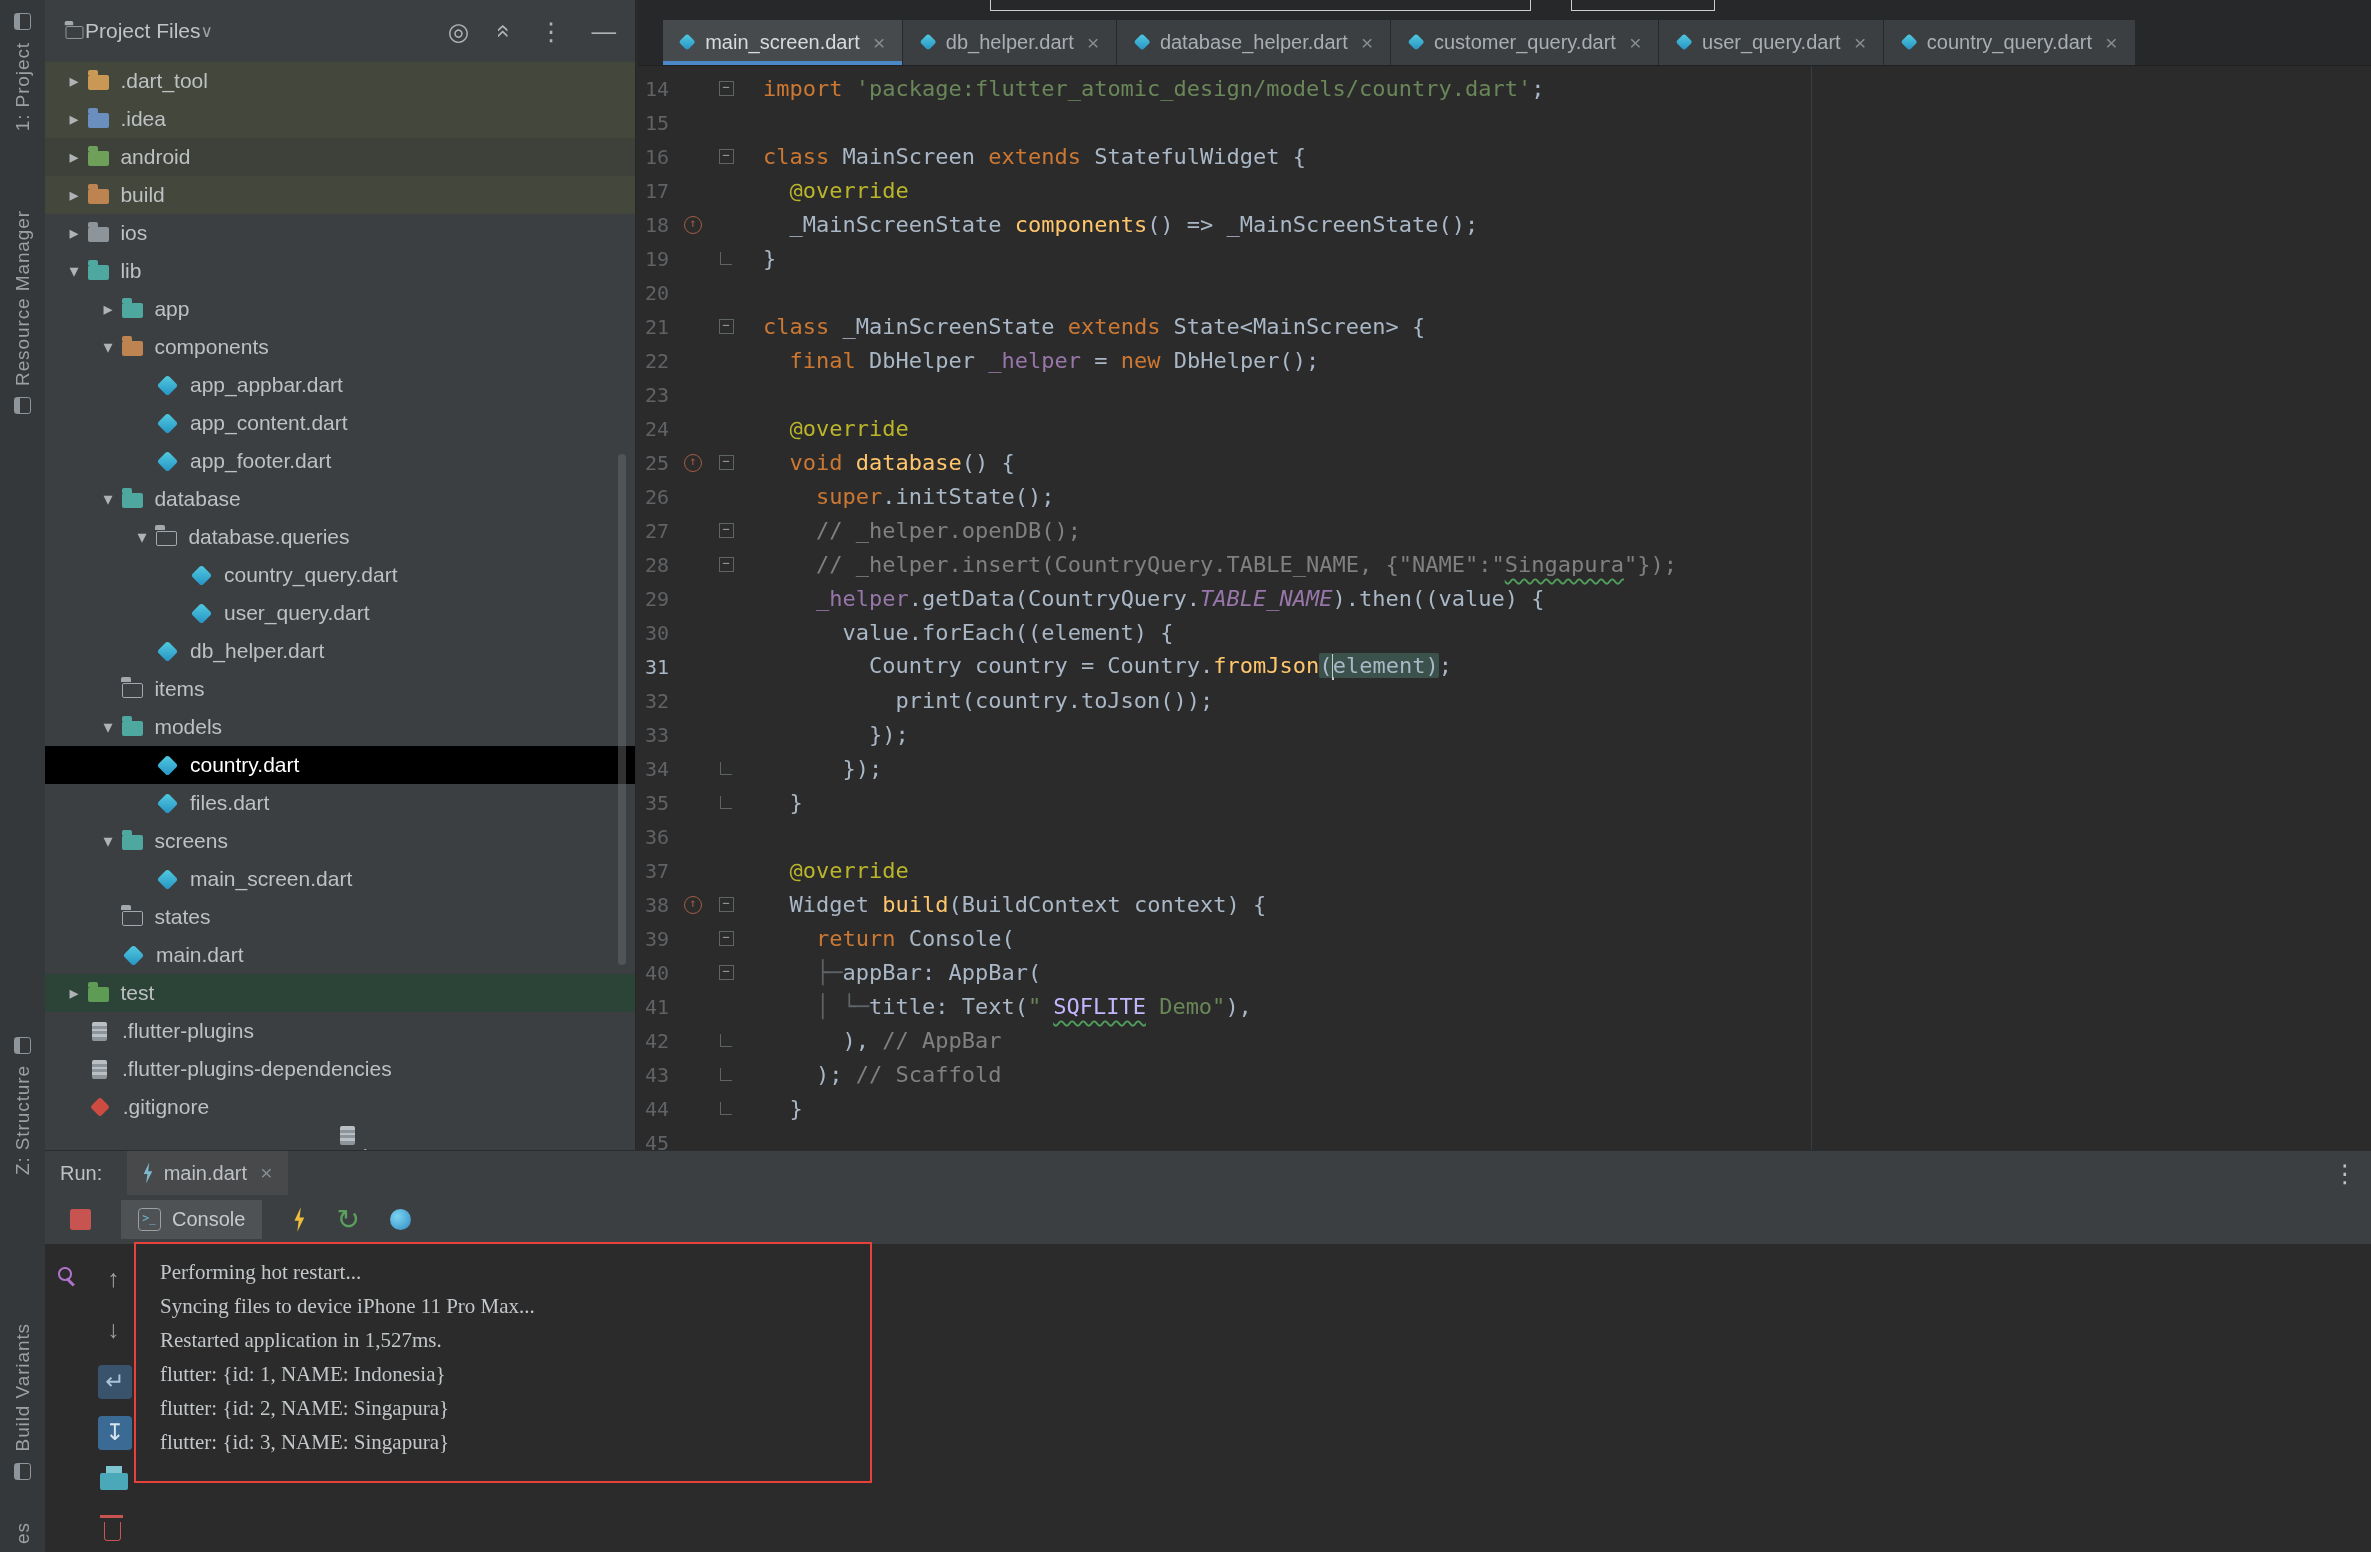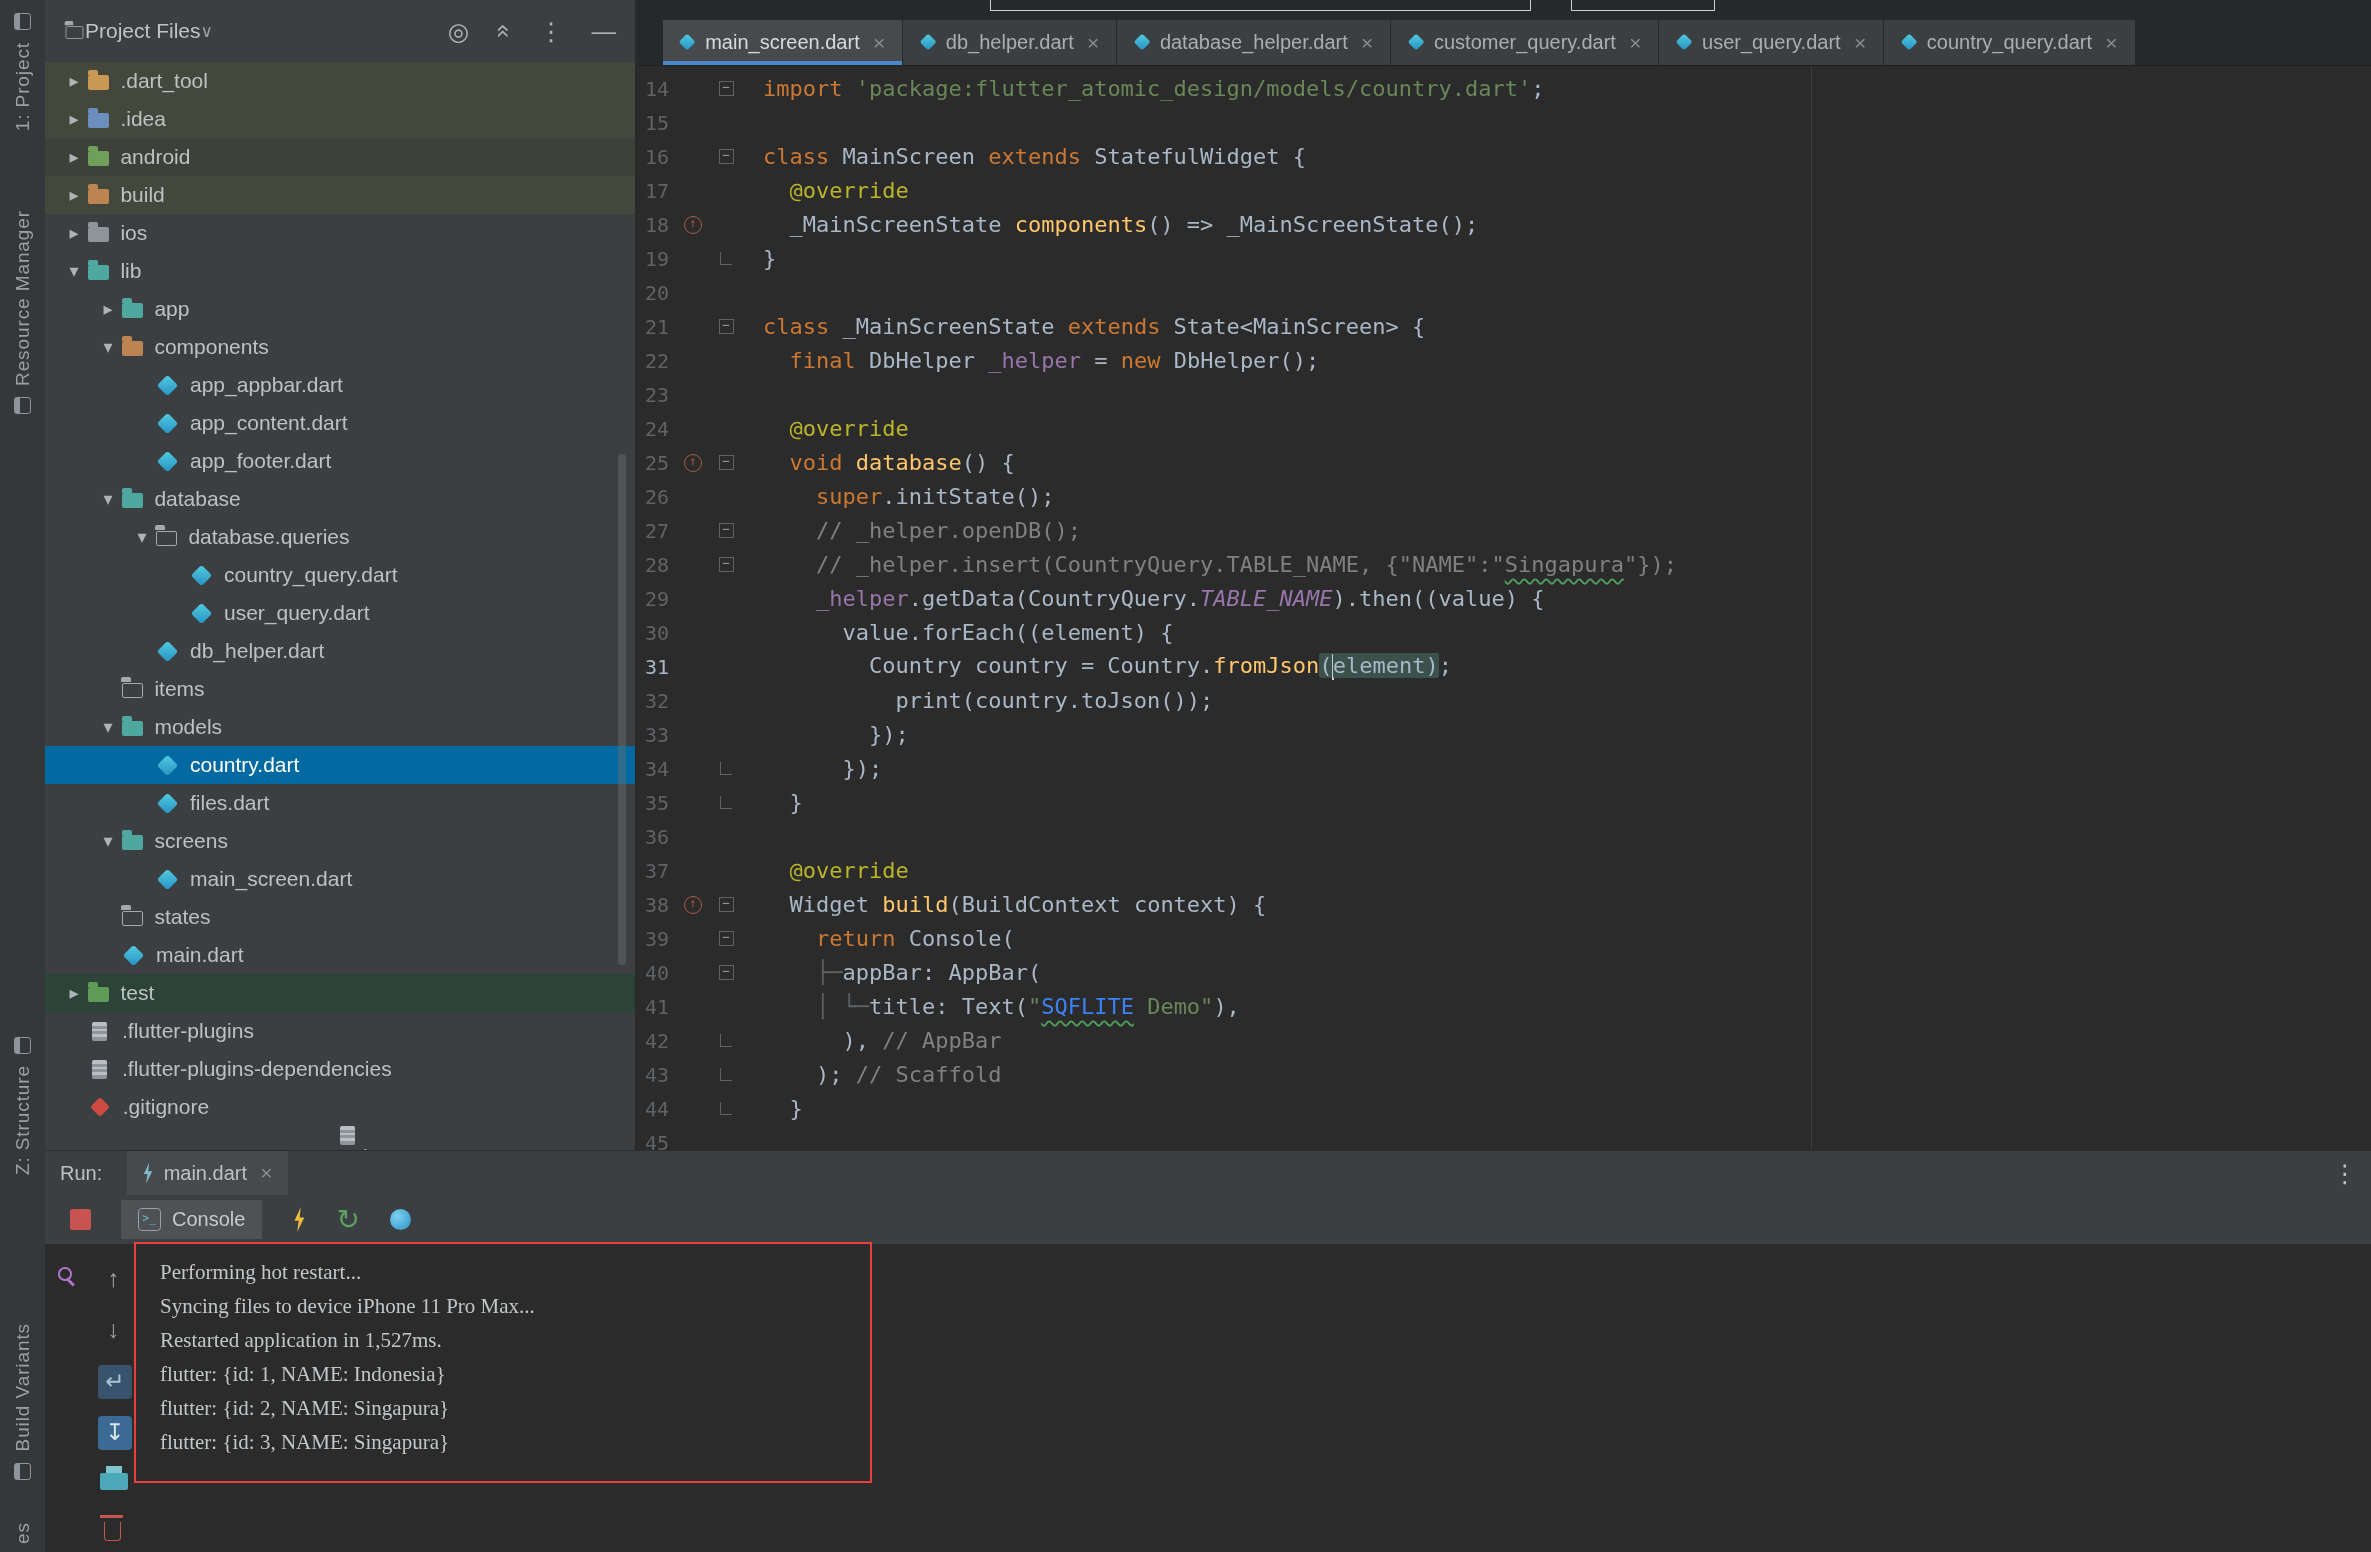--- a/index.html
+++ b/index.html
@@ -14,21 +14,21 @@
 
   
   .ppanel{position:absolute;left:45px;top:0;width:591px;height:1150px;background:#3C3F41;border-right:0.9px solid #282828;box-sizing:border-box;overflow:hidden;}
   .pheader{height:62px;display:flex;align-items:center;padding:0 19px;gap:0;}
   .ptitle{color:#BFC3C6;font-size:21px;}
   .pchev{color:#9CA0A3;font-size:17px;}
   .picons{margin-left:auto;display:flex;gap:28px;align-items:center;color:#AFB3B6;font-size:24.6px;}
   .collapse-glyph{display:inline-block;transform:rotate(90deg);font-size:24.6px;}
   .tree{position:absolute;left:0;right:0;top:62px;bottom:0;overflow:hidden;}
   .row{height:38px;display:flex;align-items:center;box-sizing:border-box;}
-  .row.sel{background:#0369a1;}
+  .row.sel{background:#000000;}
   .row.sel .lab{color:#FFFFFF;}
   .chev{width:28px;flex:none;color:#AFB3B6;font-size:18px;text-align:center;}
   .lab{font-size:21px;color:#BDC1C4;margin-left:11.4px;white-space:nowrap;}
   .fi{flex:none;position:relative;}
   .fi.folder{width:21px;height:15px;border-radius:1.9px;background:#9AA0A6;margin-top:2.8px;}
   .fi.folder::before{content:"";position:absolute;top:-4.7px;left:0;width:9.5px;height:4.7px;border-radius:1.9px 1.9px 0 0;background:inherit;}
   .fi.folder-o{width:21px;height:15px;border-radius:1.9px;background:transparent;border:1.9px solid #A3A9AD;box-sizing:border-box;margin-top:2.8px;}
   .fi.folder-o::before{content:"";position:absolute;top:-6.6px;left:-1.9px;width:9.5px;height:4.7px;background:#A3A9AD;border-radius:1.9px 1.9px 0 0;}
   .fi.dart{width:15px;height:15px;margin:0 3.8px;background:linear-gradient(135deg,#53CCE0,#2592C4);transform:rotate(45deg);border-radius:2.8px;}
   .fi.file{width:15px;height:19px;margin:0 3.8px;border-radius:1.9px;
@@ -59,21 +59,21 @@
   .tk-k{color:#CC7832;}
   .tk-s{color:#6A8759;}
   .tk-c{color:#808080;}
   .tk-an{color:#BBB529;}
   .tk-fn{color:#FFC66B;}
   .tk-fld{color:#9876AA;}
   .tk-sc{color:#9876AA;font-style:italic;}
   .tk-d{color:#A9B7C6;}
   .tk-g{color:#5E6366;}
   .tk-hl{color:#A9B7C6;background:#3B514B;border-radius:1.9px;}
-  .tk-st{color:#3b82f6;}
+  .tk-st{color:#c4b5fd;margin-left:12px;}
   .tk-ct{color:#808080;}
   .tk-st,.tk-ct{text-decoration:underline;text-decoration-style:wavy;text-decoration-color:#4F9E5C;text-decoration-thickness:1.9px;text-underline-offset:5.7px;}
   .caret{display:inline-block;width:1.9px;height:26.5px;background:#C8CCCE;vertical-align:middle;margin:0 -0.9px;}
 
   
   .runbar{position:absolute;left:45px;top:1150px;right:0;height:45px;background:#3C3F41;border-top:0.9px solid #2A2C2E;display:flex;align-items:center;gap:24.6px;padding-left:15px;box-sizing:border-box;font-size:20px;color:#BDC1C4;}
   .runtab{height:100%;display:flex;align-items:center;gap:9.5px;padding:0 15px;background:#47494B;}
   .bolt{width:14px;height:24.6px;background:#ECBE3C;clip-path:polygon(60% 0,15% 55%,45% 55%,35% 100%,85% 42%,52% 42%);}
   .bolt.run-cfg{background:#7FB7CC;width:12.3px;height:21px;}
   .kebab{margin-left:auto;margin-right:15px;color:#BDC1C4;font-size:24.6px;}

